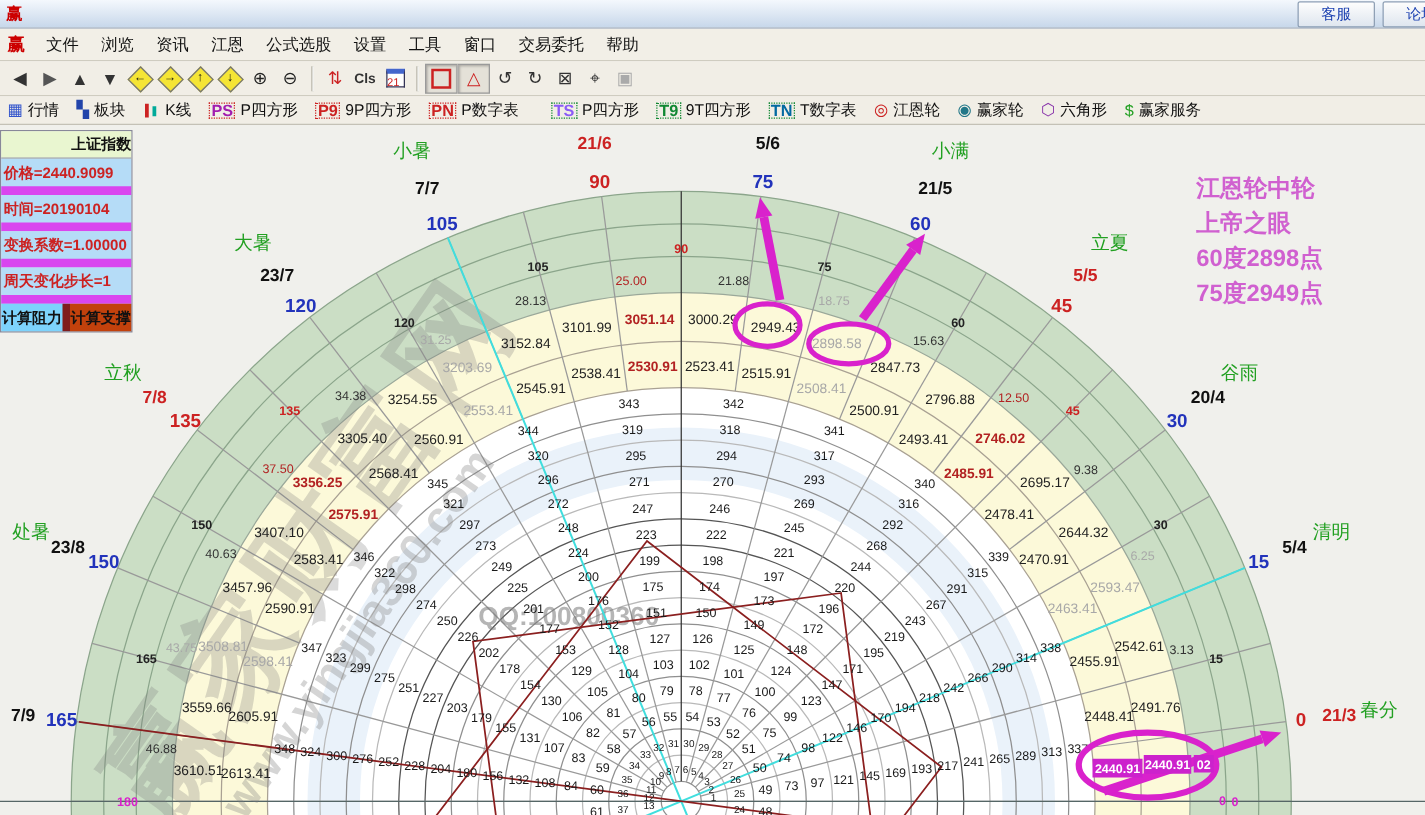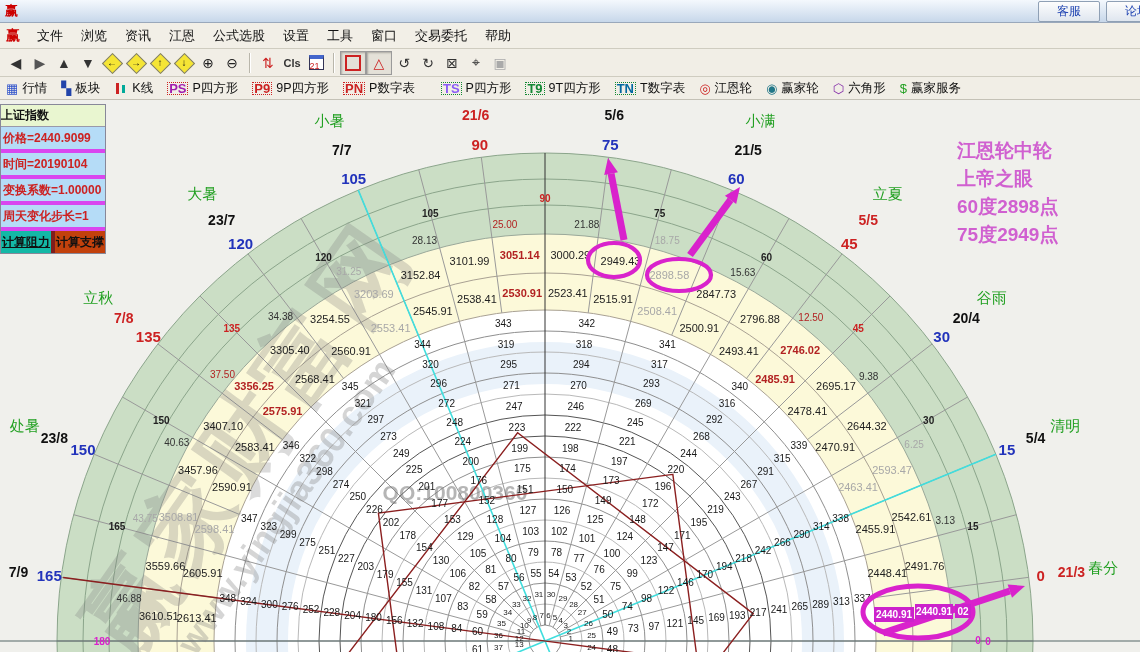--- a/index.html
+++ b/index.html
@@ -23,25 +23,25 @@
   .k-icon{width:14px;height:13px;position:relative;display:inline-block;}
   .k-icon::before{content:"";position:absolute;left:2px;top:1px;width:3px;height:11px;background:#c22;}
   .k-icon::after{content:"";position:absolute;left:8px;top:3px;width:3px;height:8px;background:#0a9;}
   #toolbar2{height:22px;background:#f1eee6;border-bottom:1px solid #c4c1b6;display:flex;align-items:center;font-size:12.5px;color:#111;padding-left:6px;}
   #toolbar2 .t2{display:flex;align-items:center;margin-right:14px;white-space:nowrap;}
   #toolbar2 .t2 .ic{margin-right:4px;font-size:13px;}
   #toolbar2 .badge{font-size:9px;font-weight:bold;border:1px dotted;padding:0 1px;line-height:11px;}
   #chart{position:relative;width:1140px;height:555px;background:#f0f0ec;}
   #wheel{position:absolute;left:0;top:0;}
   #panel{position:absolute;left:0;top:4px;width:104px;font-size:12px;font-weight:bold;border:1px solid #889;z-index:5;}
-  #panel .hdr{background:#e9f6d0;color:#111;text-align:left;padding:2px 0;border-bottom:1px solid #99a;}
-  #panel .row{background:#b5dcf7;color:#c22;padding:2.5px 2px;border-bottom:4px solid #d946ef;white-space:nowrap;overflow:hidden;}
+  #panel .hdr{background:#e9f6d0;color:#111;text-align:right;padding:2px 0;border-bottom:1px solid #99a;}
+  #panel .row{background:#b5dcf7;color:#c22;padding:2.5px 2px;border-bottom:7px solid #d946ef;white-space:nowrap;overflow:hidden;}
   #panel .btns{display:flex;}
   #panel .btns div{width:50%;text-align:center;padding:2.5px 0;color:#111;}
-  #panel .b1{background:#14b8a6;border-right:4px solid #7f1d1d;text-decoration:underline;}
+  #panel .b1{background:#7dd3fc;border-right:6px solid #7f1d1d;}
   #panel .b2{background:#c2410c;}
   svg text{font-family:"Liberation Sans","DejaVu Sans",sans-serif;}
 </style>
 </head>
 <body>
 
 <div id="titlebar">
   <span class="logo">赢</span>
   <span style="flex:1"></span>
   <span class="tbtn">客服</span>

